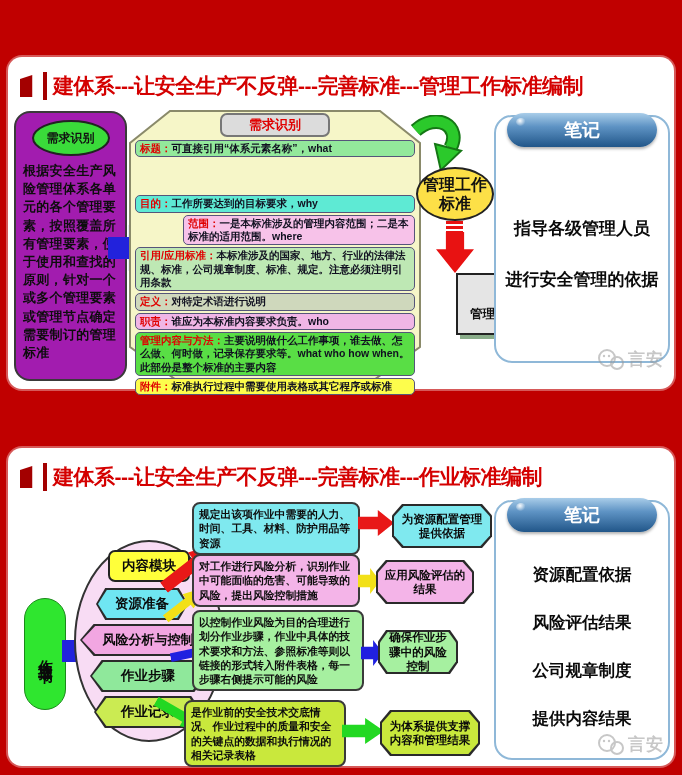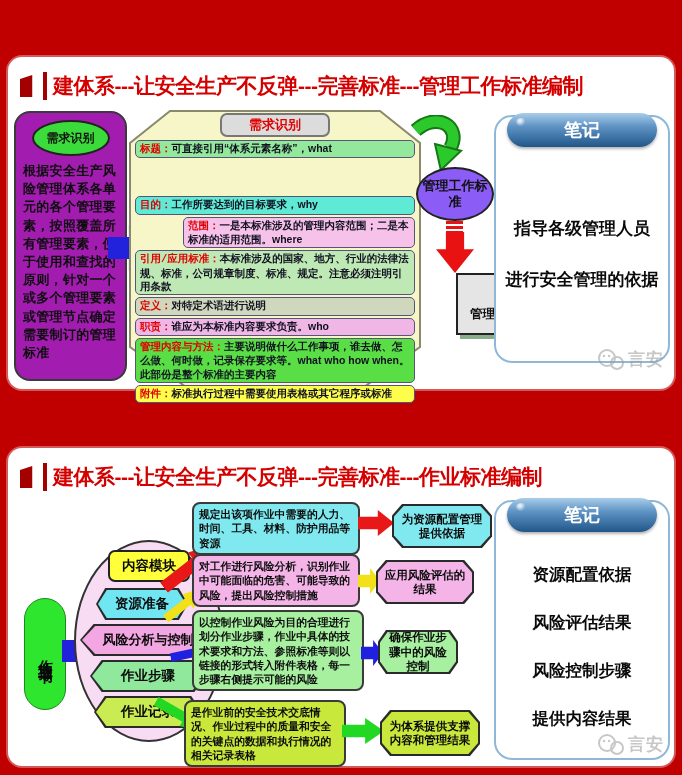--- a/index.html
+++ b/index.html
@@ -21,24 +21,24 @@
   .need-text { margin-top:6px; font-size:13px; font-weight:bold; color:#0d0d0d; line-height:1.4; padding:0 3px; letter-spacing:.3px; }
 
   .barrow { position:absolute; clip-path:polygon(0 26%,55% 26%,55% 0,100% 50%,55% 100%,55% 74%,0 74%); }
   #arrow-s1 { left:100px; top:168px; width:38px; height:46px; background:#2222DC; }
 
   .mid-panel { position:absolute; left:120px; top:52px; width:294px; height:280px; }
   .mid-panel svg.bgshape { position:absolute; inset:0; }
   .std-header { position:absolute; left:92px; top:4px; width:110px; height:24px; background:#DCDCDC; border:2px solid #777; border-radius:7px; display:flex; align-items:center; justify-content:center; color:#E00000; font-weight:bold; font-size:13px; }
   .rows { position:absolute; left:7px; right:7px; top:31px; display:flex; flex-direction:column; gap:2px; }
   .row { border:1.5px solid #55557a; border-radius:5px; padding:1px 4px; font-size:10.5px; line-height:1.27; font-weight:bold; color:#101020; }
-  .row .lbl { color:#E00000;font-family:Liberation Mono, monospace; }
+  .row .lbl { color:#E00000; }
 
   .green-curve { position:absolute; left:398px; top:58px; width:58px; height:58px; }
-  .std-oval { position:absolute; left:408px; top:110px; width:78px; height:54px; background:#8b5cf6; border:2px solid #222; border-radius:50%; display:flex; align-items:center; justify-content:center; text-align:center; font-size:13px; font-weight:bold; color:#111; line-height:1.2; }
+  .std-oval { position:absolute; left:408px; top:110px; width:78px; height:54px; background:#fde047; border:2px solid #222; border-radius:50%; display:flex; align-items:center; justify-content:center; text-align:center; font-size:16px; font-weight:bold; color:#111; line-height:1.2; }
   .red-down-wrap { position:absolute; left:428px; top:164px; width:38px; height:52px; }
   .red-stripes { position:absolute; left:10px; top:0; width:17px; height:11px; background:repeating-linear-gradient(180deg,#E81212 0 2.5px,#fff 2.5px 5px); }
   .red-down { position:absolute; left:0; top:11px; width:38px; height:41px; background:#E81212; clip-path:polygon(26% 0,74% 0,74% 42%,100% 42%,50% 100%,0 42%,26% 42%); }
   .manual-box { position:absolute; left:412px; top:216px; width:78px; height:62px; background:#e5e5e5; border:2px solid #222; box-shadow:4px 4px 0 rgba(20,90,20,.5); display:flex; align-items:flex-end; justify-content:center; padding-bottom:10px; font-size:12.5px; font-weight:bold; color:#111;margin-left:36px; }
 
   .notes-panel { position:absolute; background:#fff; border:2.5px solid #8FB8D8; border-radius:18px; }
   #notes1 { left:486px; top:58px; width:176px; height:248px; }
   #notes2 { left:486px; top:52px; width:176px; height:260px; }
   .notes-pill { position:absolute; left:50%; transform:translateX(-50%); top:-4px; width:150px; height:34px; border-radius:18px; background:linear-gradient(180deg,#A9CDE9 0%,#5E93C4 40%,#215689 100%); display:flex; align-items:center; justify-content:center; color:#fff; font-weight:bold; font-size:18px; box-shadow:0 2px 3px rgba(0,0,0,.3); }
   .notes-pill::before { content:""; position:absolute; left:9px; top:5px; width:10px; height:8px; border-radius:50%; background:radial-gradient(circle at 40% 35%,rgba(255,255,255,.95),rgba(255,255,255,0) 70%); }
@@ -183,21 +183,21 @@
     </div>
   <div class="oct" style="left:372px; top:262px; width:100px; height:46px;">
       <div class="in" style="background: rgb(201, 232, 60);">为体系提供支撑内容和管理结果</div>
     </div>
 
   <div class="notes-panel" id="notes2">
     <div class="notes-pill">笔记</div>
     <div class="notes-body">
       <span>资源配置依据</span>
       <span>风险评估结果</span>
-      <span>风险控制步骤</span>
+      <span>公司规章制度</span>
       <span>提供内容结果</span>
     </div>
   </div>
 
   <div class="watermark" style="bottom:10px;">
     <svg width="30" height="22" viewBox="0 0 30 22">
       <circle cx="11" cy="9" r="8" fill="none" stroke="#9a9a9a" stroke-width="2"></circle>
       <circle cx="21" cy="14" r="6" fill="none" stroke="#9a9a9a" stroke-width="2"></circle>
       <circle cx="8" cy="7" r="1.2" fill="#9a9a9a"></circle>
         <circle cx="13" cy="7" r="1.2" fill="#9a9a9a"></circle>

